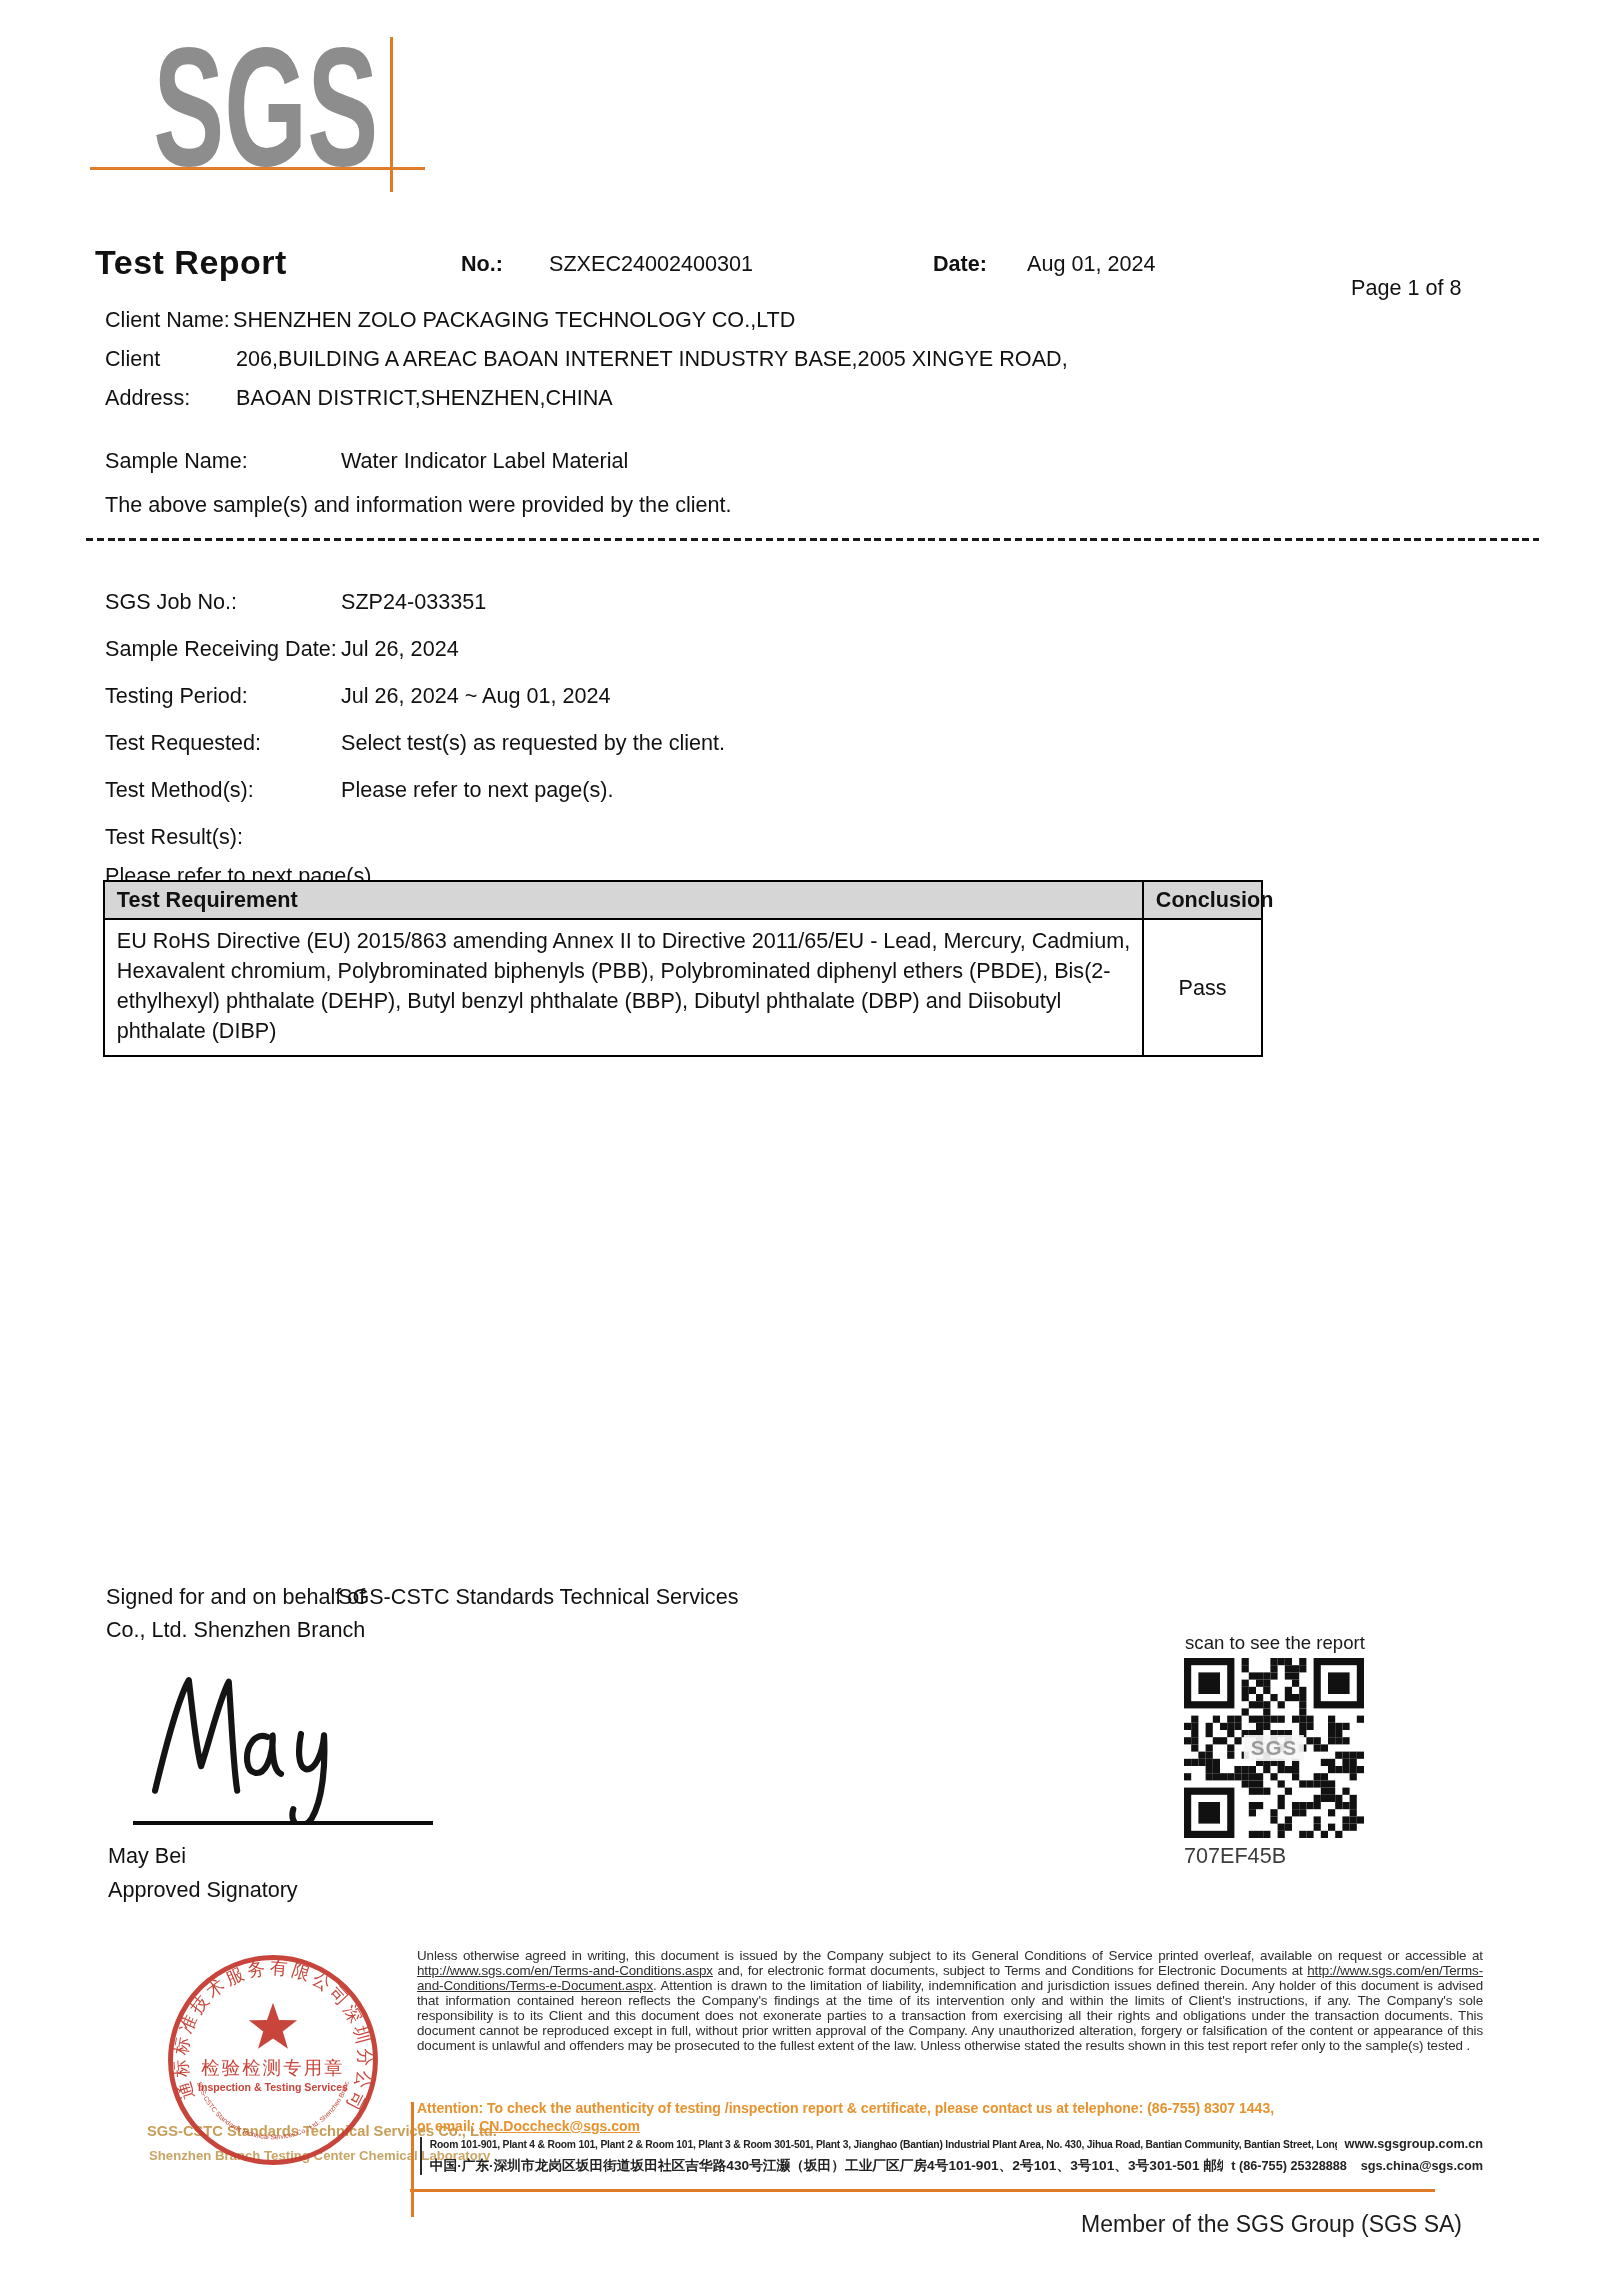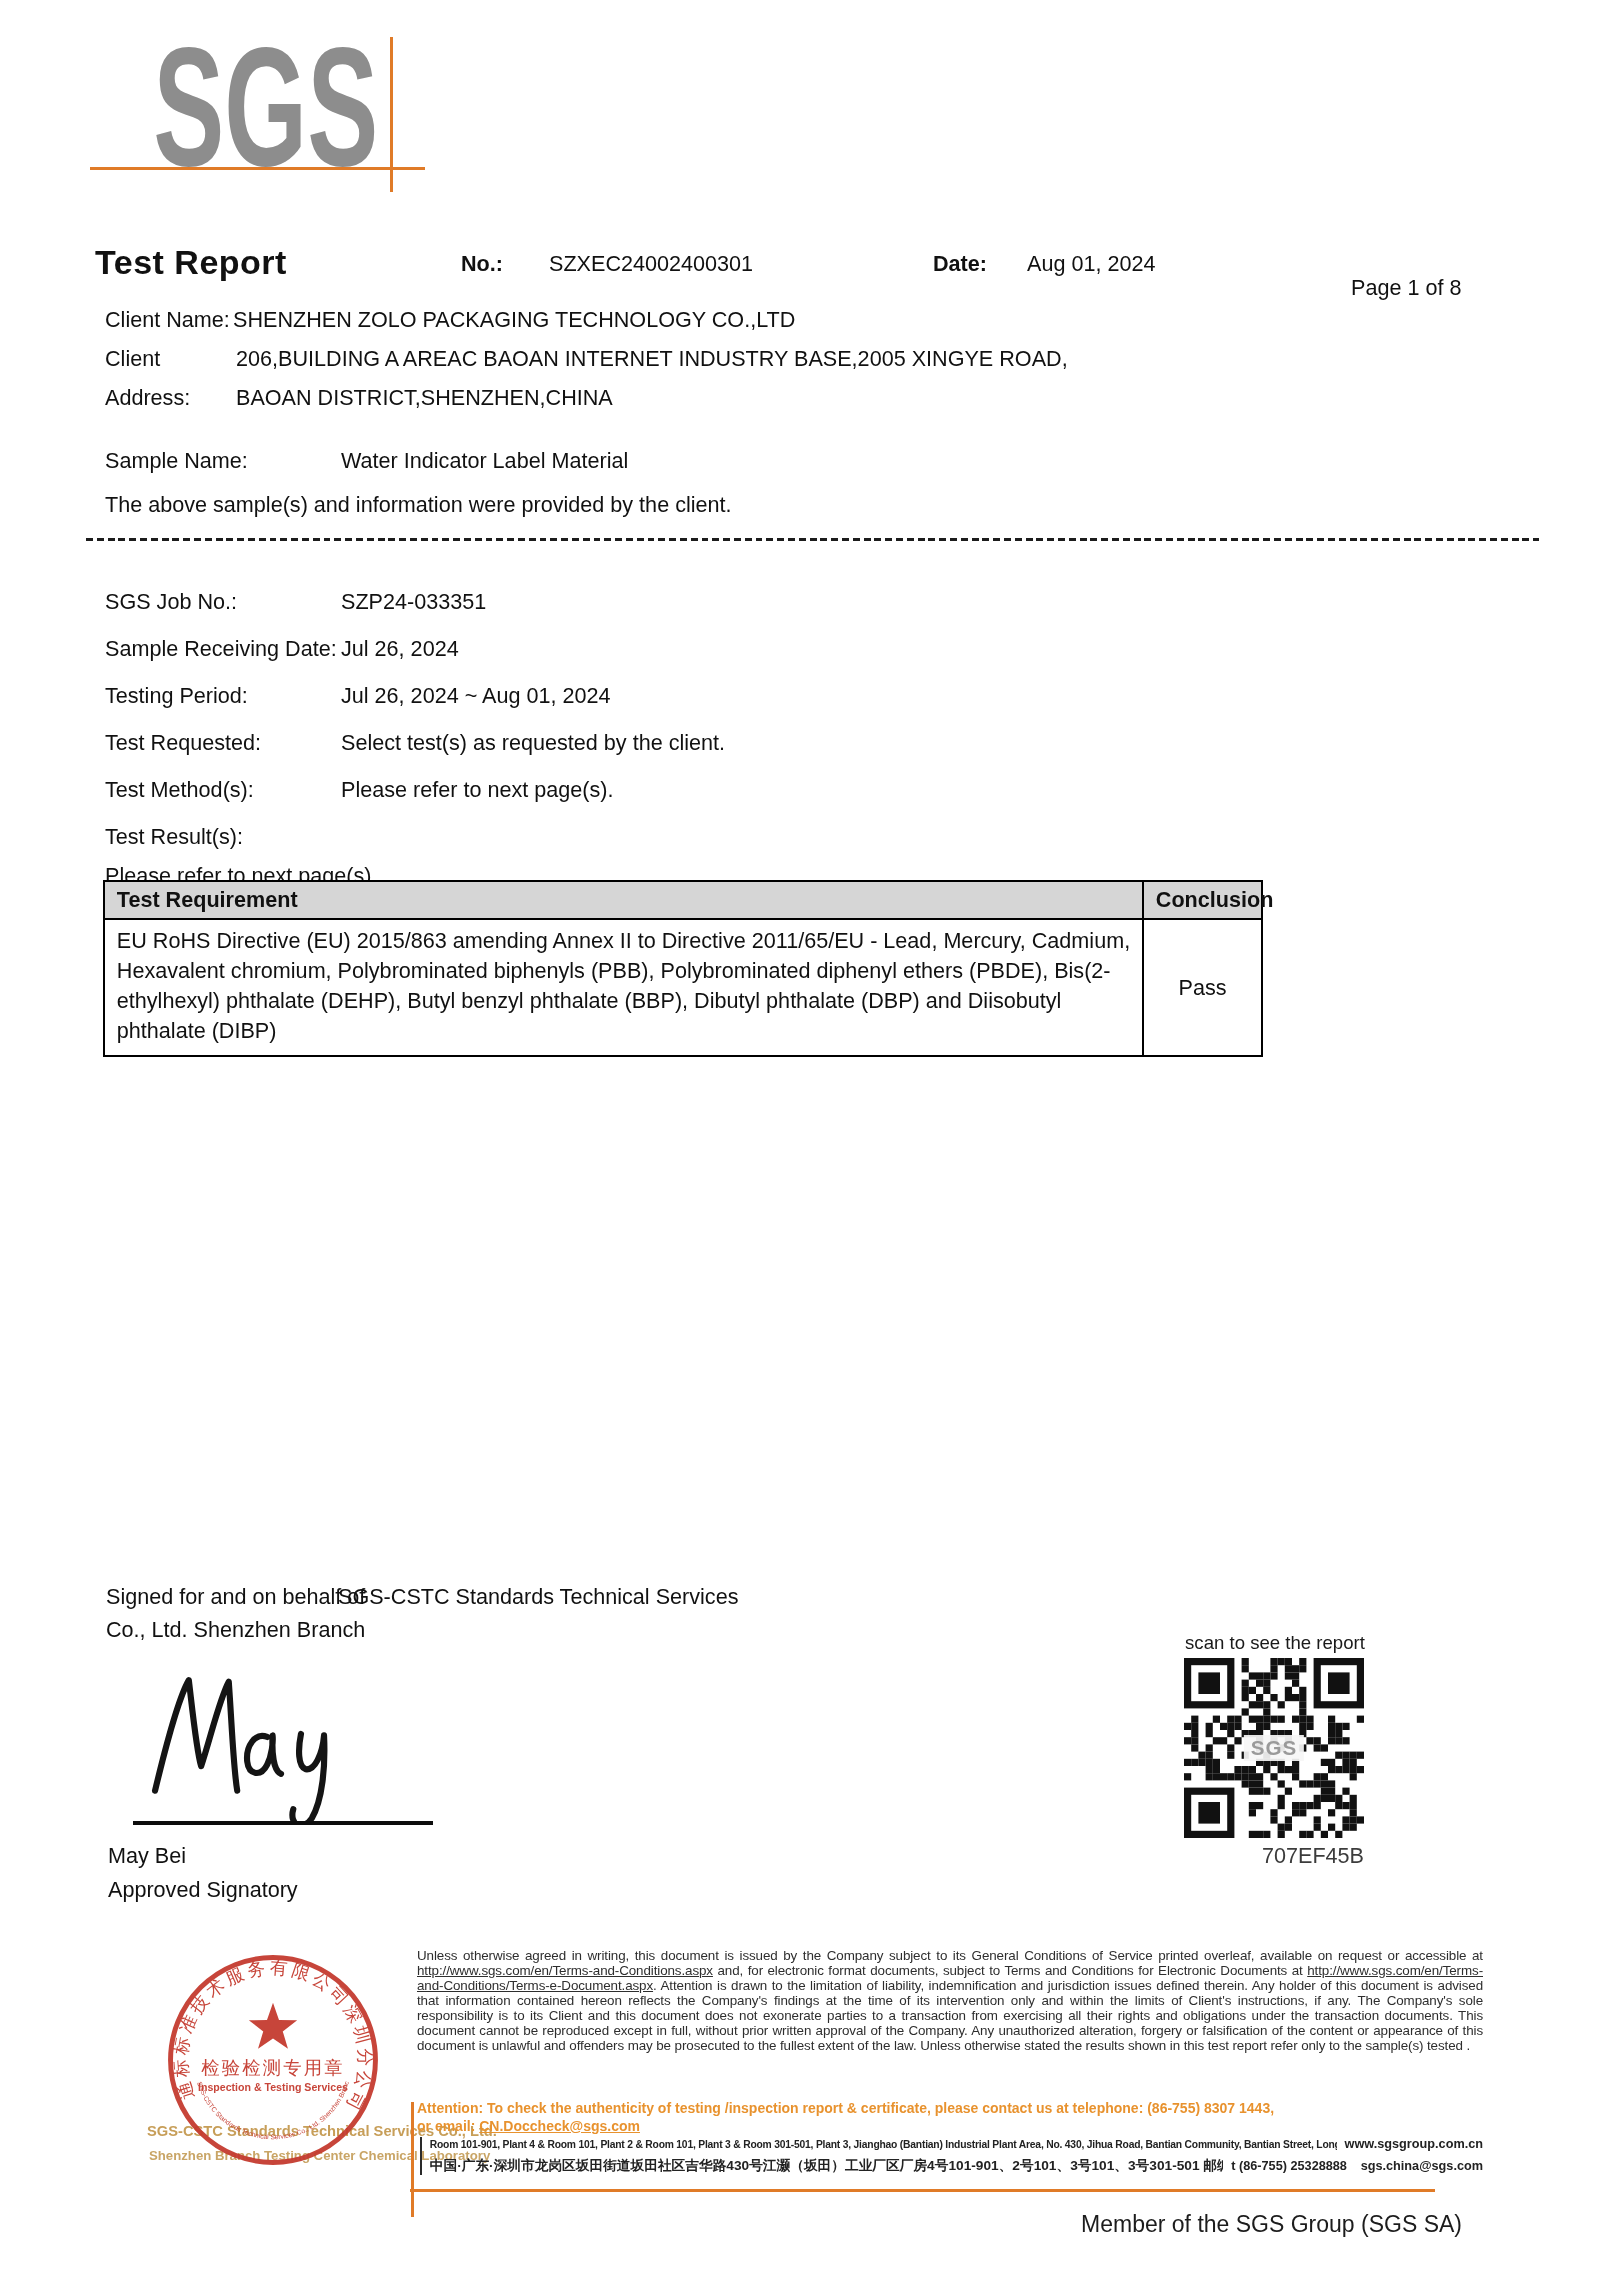--- a/index.html
+++ b/index.html
@@ -48,21 +48,21 @@
   .sig-draw   { position:absolute; left:137px; top:1654px; }
   .sig-underline { position:absolute; left:133px; top:1821px; width:300px; height:3.9px; background:#0d0d0d; }
   .sig-name   { position:absolute; left:108px; top:1843px; font-size:21.6px; }
   .sig-title  { position:absolute; left:108px; top:1877px; font-size:21.6px; }
 
   
   .qr-caption { position:absolute; left:1181px; top:1632px; width:188px; text-align:center; font-size:18.6px; color:#1a1a1a; }
   .qr-box { position:absolute; left:1184px; top:1658px; width:180px; height:180px; background:#fff; }
   .qr-center-label { position:absolute; left:50%; top:50%; transform:translate(-50%,-50%);
       background:rgba(246,246,246,.92); padding:1px 6.9px; font-size:20.6px; font-weight:bold; color:#9a9a9a; letter-spacing:1px; }
-  .qr-text { position:absolute; left:1184px; top:1843px; width:180px; text-align:right; font-size:21.6px; color:#3c3c3c; }
+  .qr-text { position:absolute; left:1184px; top:1843px; width:180px; text-align:left; font-size:21.6px; color:#3c3c3c; }
 
   
   .gold1 { position:absolute; left:147px; top:2123px; font-size:14.7px; font-weight:bold; color:#c79e58; }
   .gold2 { position:absolute; left:149px; top:2148px; font-size:13.2px; font-weight:bold; color:#c9a566; }
   .stamp { position:absolute; left:167px; top:1954px; width:212px; height:212px; opacity:.94; }
 
   .fineprint { position:absolute; left:417px; top:1948px; width:1066px; font-size:13.4px; line-height:15px;
       color:#2e2e2e; text-align:justify; letter-spacing:-0.1px; }
   .fineprint a { color:inherit; text-decoration:underline; }
   .attention { position:absolute; left:417px; top:2099px; width:1066px; font-size:14px; line-height:18px;

